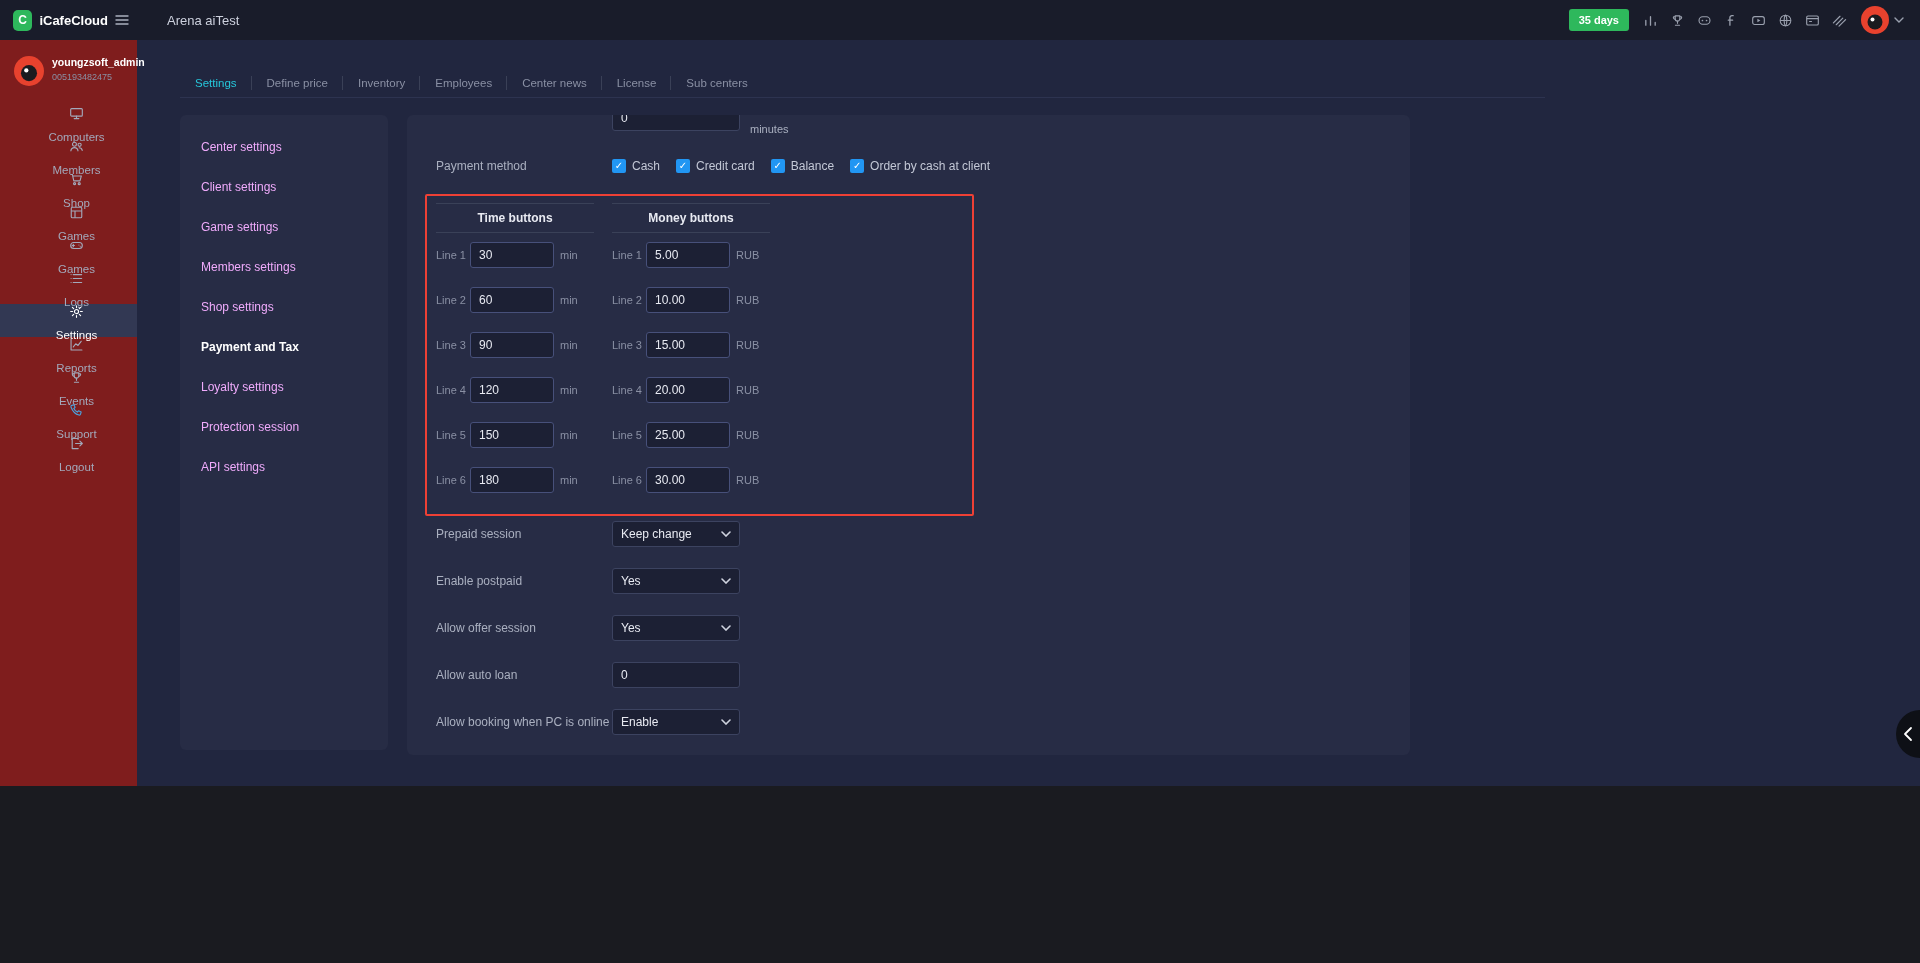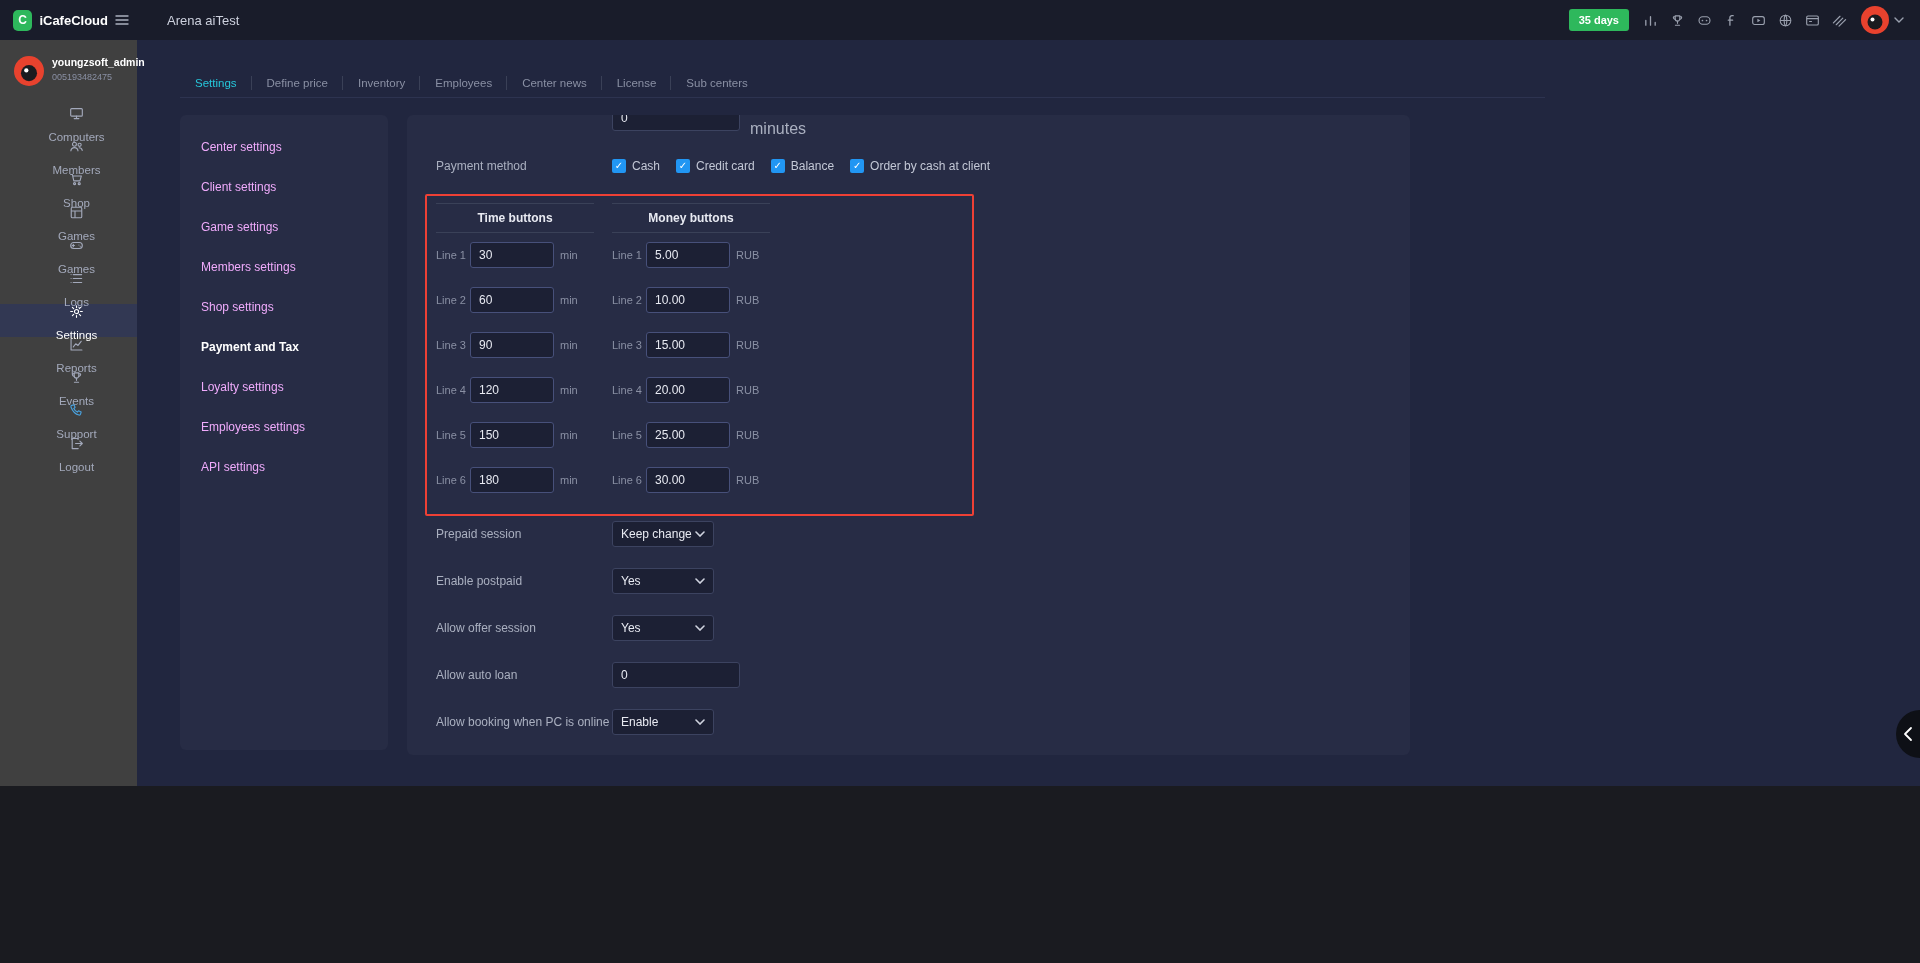--- a/index.html
+++ b/index.html
@@ -32,21 +32,21 @@
   }
   .tb-icons { display:flex; align-items:center; gap:12px; color:#9aa0ae; }
   .tb-icons .tbi { cursor:pointer; }
   .avatar-wrap { display:flex; align-items:center; gap:5px; cursor:pointer; }
   .avatar { width:28px; height:28px; border-radius:50%; background:#e8422e; overflow:hidden; flex:none; }
   .chev { color:#9aa0ae; }
 
   
   .sidebar {
     position:absolute; top:40px; left:0; width:137px; height:746px;
-    background:#404040; z-index:20;
+    background:#7f1d1d; z-index:20;
   }
   .side-user { padding:16px 10px 14px 14px; display:flex; gap:8px; align-items:flex-start; }
   .side-avatar { width:30px; height:30px; border-radius:50%; background:#e8422e; overflow:hidden; flex:none; }
   .side-user-name { font-size:10.5px; font-weight:bold; color:#ffffff; line-height:1.3; }
   .side-user-id { font-size:9px; color:#8a90a4; margin-top:2px; }
   .side-menu { margin-top:6px; }
   .side-item {
     height:33px; display:flex; align-items:center; gap:10px;
     padding-left:16px; color:#a3a9bb; font-size:11.5px; cursor:pointer;flex-direction:column;
   }
@@ -88,21 +88,21 @@
   }
 
   .row { display:flex; align-items:center; }
   .row-label { width:176px; flex:none; font-size:12px; color:#aab0c0; }
 
   .tinput {
     background:#1c2034; border:1px solid #3c4360; border-radius:3px;
     color:#e8eaf2; font-size:12px; padding:0 8px; height:26px; width:128px;
     font-family:"Liberation Sans", sans-serif; outline:none;
   }
-  .suffix { margin-left:10px; font-size:16px; color:#aab0c0;margin-top:22px; }
+  .suffix { margin-left:10px; font-size:11px; color:#aab0c0;margin-top:22px; }
 
   .clip-row { margin-top:-10px; height:26px; }
 
   .pay-row { margin-top:22px; height:26px; }
   .cbx-group { display:flex; align-items:center; gap:16px; }
   .cbx-opt { display:flex; align-items:center; gap:6px; cursor:pointer; }
   .cbx {
     width:14px; height:14px; background:#2196f3; border-radius:2px; flex:none;
     display:flex; align-items:center; justify-content:center;
   }
@@ -125,21 +125,21 @@
   .prow-unit { margin-left:6px; width:28px; font-size:11px; color:#8a90a4; }
 
   .highlight-box {
     position:absolute; left:18px; top:79px; width:549px; height:322px;
     border:2px solid #ee4035; border-radius:2px; pointer-events:none; z-index:6;
   }
 
   .frow { margin-top:21px; height:26px; }
   .frow.gap-top { margin-top:28px; }
   .select {
-    width:102px; height:26px; background:#1c2034; border:1px solid #3c4360;
+    width:128px; height:26px; background:#1c2034; border:1px solid #3c4360;
     border-radius:3px; display:flex; align-items:center; justify-content:space-between;
     padding:0 8px; color:#e8eaf2; font-size:12px; cursor:pointer;
   }
   .select .sel-chev { color:#cfd3df; }
 
   .float-btn {
     position:absolute; left:1896px; top:710px; width:48px; height:48px;
     border-radius:50%; background:#0e1016; display:flex; align-items:center;
     padding-left:7px; z-index:40; cursor:pointer; color:#ffffff;
   }
@@ -357,21 +357,21 @@
 </div>
 
 <div class="submenu">
   <div class="submenu-item">Center settings</div>
   <div class="submenu-item">Client settings</div>
   <div class="submenu-item">Game settings</div>
   <div class="submenu-item">Members settings</div>
   <div class="submenu-item">Shop settings</div>
   <div class="submenu-item active">Payment and Tax</div>
   <div class="submenu-item">Loyalty settings</div>
-  <div class="submenu-item">Employees settings</div>
+  <div class="submenu-item">Protection session</div>
   <div class="submenu-item">API settings</div>
 </div>
 
 <div class="panel">
 
   <div class="row clip-row">
     <span class="row-label"></span>
     <input class="tinput" value="0" style="">
     <span class="suffix">minutes</span>
   </div>

